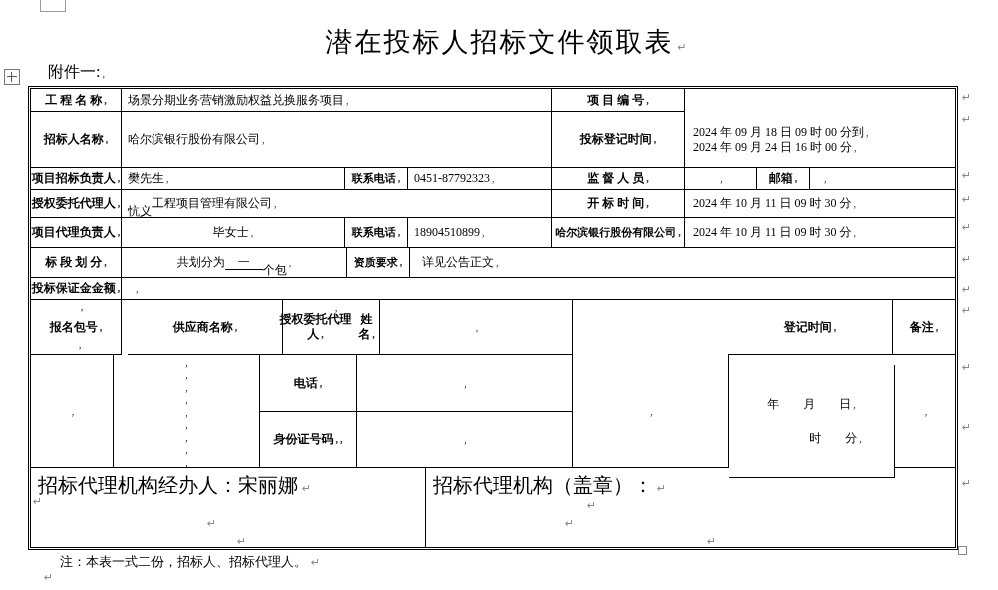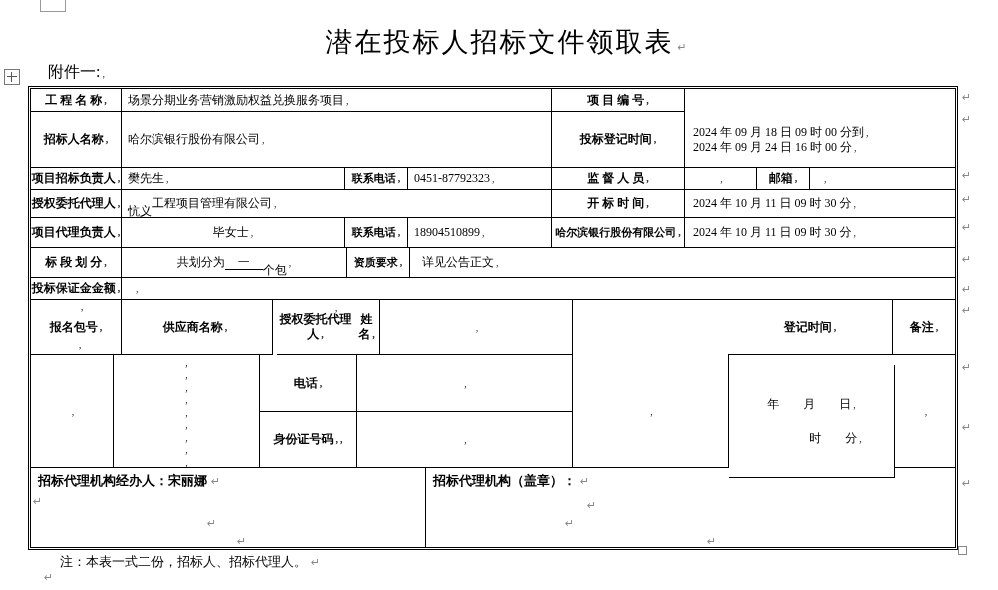--- a/index.html
+++ b/index.html
@@ -44,21 +44,21 @@
 
   .stack { flex-direction:column; justify-content:center; }
   .stack .m::after { margin:0; }
   .stack span { height:12.5px; display:block; }
 
   .two-line { line-height:15px; }
   .reg-lines { flex-direction:column; justify-content:center; align-items:flex-start; padding-left:8px; }
   .date-lines { flex-direction:column; justify-content:center; row-gap:20px; }
   .date-l2 { transform:translateX(24px); }
 
-  .big { font-size:13px; font-weight:bold; line-height:1.2; }
+  .big { font-size:20px; font-weight:normal; line-height:1.2; }
   .footcell { padding:5px 0 0 7px; }
 
   .note { position:absolute; left:60px; top:553px; font-size:13px; }
 </style>
 </head>
 <body>
 
 <div class="page">
 
   <div class="corner-mark"></div>
@@ -198,21 +198,21 @@
     <div class="c fx nbr" style="left:91px;top:189px;width:833px;height:22px;padding-left:12px">
         <span class="m"></span>
       </div>
 
     <div class="c fx lbl" style="left:0;top:211px;width:91px;height:55px">
         <span class="cm" style="left:50px;top:3px"></span>
         <span>报名包号</span>
         <span class="m"></span>
         <span class="cm" style="left:48px;bottom:4px"></span>
       </div>
-    <div class="c fx lbl" style="left:87px;top:211px;width:155px;height:55px">
+    <div class="c fx lbl" style="left:97px;top:211px;width:155px;height:55px">
         <span>供应商名称</span>
         <span class="m"></span>
       </div>
     <div class="c fx lbl col two-line" style="left:246px;top:211px;width:103px;height:55px">
         <span class="cm" style="left:58px;top:4px"></span>
         <span><span>授权委托代理人</span><span class="m"></span></span>
         <span><span>姓名</span><span class="m"></span></span>
       </div>
     <div class="c fx cen" style="left:349px;top:211px;width:193px;height:55px">
         <span class="m"></span>

